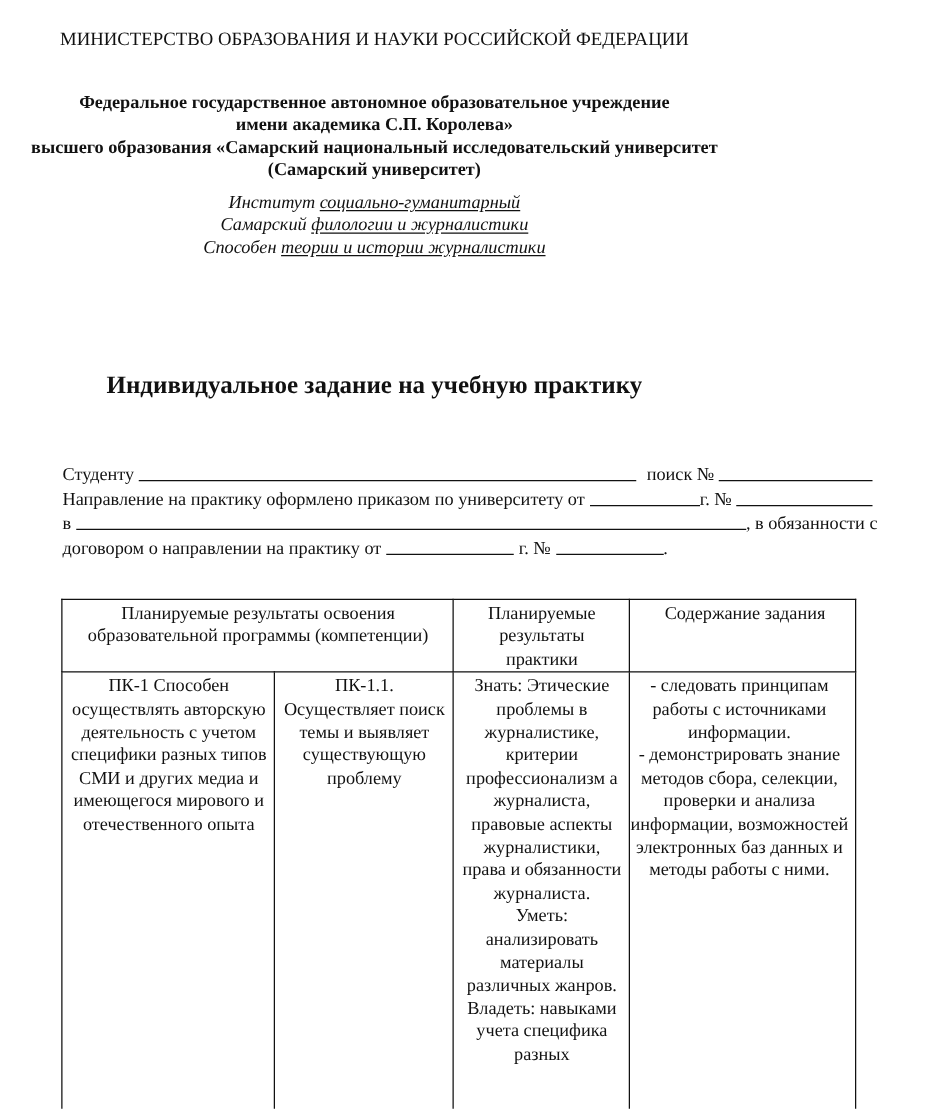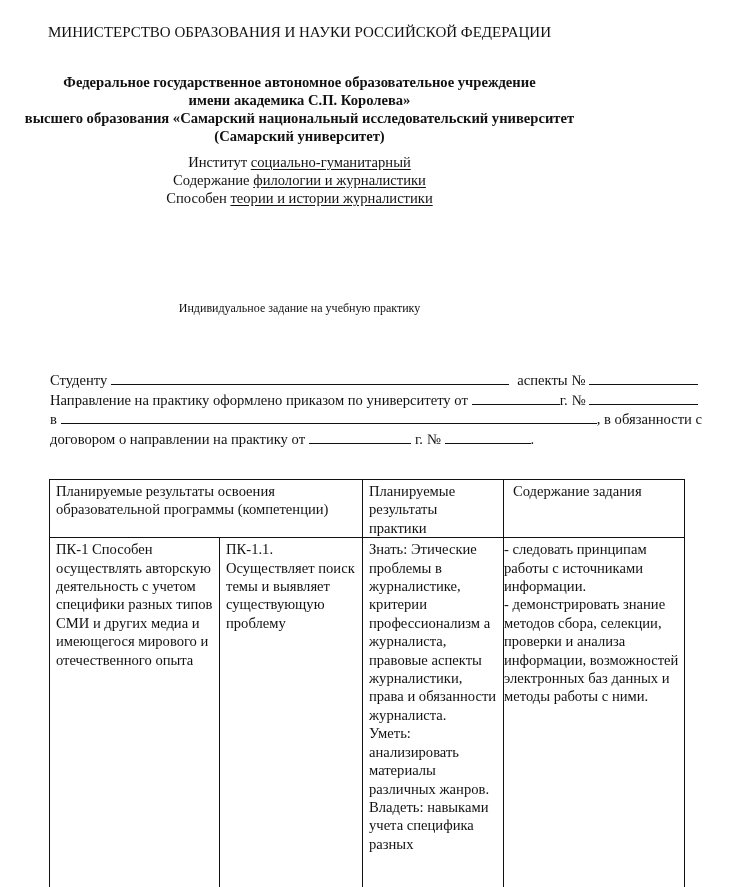--- a/index.html
+++ b/index.html
@@ -4,35 +4,35 @@
 <style>
   html, body { margin: 0; padding: 0; background: #ffffff; }
   body {
     width: 745px; height: 887px; overflow: hidden; position: relative;
     font-family: "Liberation Serif", "DejaVu Serif", serif;
     color: #111111; font-size: 14.6px;
   }
   .center { position: absolute; left: 0; width: 599px; text-align: center; line-height: 18px; }
   .ministry { top: 23px; font-size: 15px; }
   .university { top: 73px; font-weight: bold; }
-  .institute { top: 153px; }
+  .institute { top: 153px; font-style: italic; }
   .u { text-decoration: underline; text-underline-offset: 2px; }
-  .title { top: 299px; font-weight: normal; font-size: 12px; }
+  .title { top: 299px; font-weight: bold; font-size: 20px; }
 
   .form { position: absolute; left: 50px; width: 652px; top: 371px; line-height: 19.5px; }
   .form-line { display: flex; white-space: nowrap; }
   .fill { flex: 1; border-bottom: 1px solid #111; margin: 0 4px 4px 4px; height: 13px; }
   .fill.fixed { flex: none; }
 
   table.task {
     position: absolute; left: 49px; top: 479px; width: 635px;
     border-collapse: collapse; table-layout: fixed; font-size: 14.6px; line-height: 18.4px;
   }
   table.task td {
-    border: 1.5px solid #111; vertical-align: top; padding: 2px 5px 0 6px;
+    border: 1.5px solid #111; vertical-align: top; padding: 2px 5px 0 6px; text-align: center;
   }
   table.task tr.body-row td { border-bottom: none; height: 360px; }
   .c4 { padding-left: 0 !important; }
 </style>
 </head>
 <body>
 
 <div class="center ministry">МИНИСТЕРСТВО ОБРАЗОВАНИЯ И НАУКИ РОССИЙСКОЙ ФЕДЕРАЦИИ</div>
 
 <div class="center university">
@@ -41,36 +41,36 @@
   <div>высшего образования «Самарский национальный исследовательский университет</div>
   <div>(Самарский университет)</div>
 </div>
 
 <div class="center institute">
   <div>
     <span>Институт</span>
     <span class="u">социально-гуманитарный</span>
   </div>
   <div>
-    <span>Содержание</span>
+    <span>Самарский</span>
     <span class="u">филологии и журналистики</span>
   </div>
   <div>
     <span>Способен</span>
     <span class="u">теории и истории журналистики</span>
   </div>
 </div>
 
 <div class="center title">Индивидуальное задание на учебную практику</div>
 
 <div class="form">
   <div class="form-line">
     <span>Студенту</span>
     <span class="fill" style="flex:none;width:398px"></span>
-    <span style="margin-left:4px">аспекты №</span>
+    <span style="margin-left:4px">поиск №</span>
     <span class="fill"></span>
   </div>
   <div class="form-line">
     <span>Направление на практику оформлено приказом по университету от</span>
     <span class="fill fixed" style="width:88px;margin-right:0"></span>
     <span>г. №</span>
     <span class="fill"></span>
   </div>
   <div class="form-line">
     <span>в</span>

